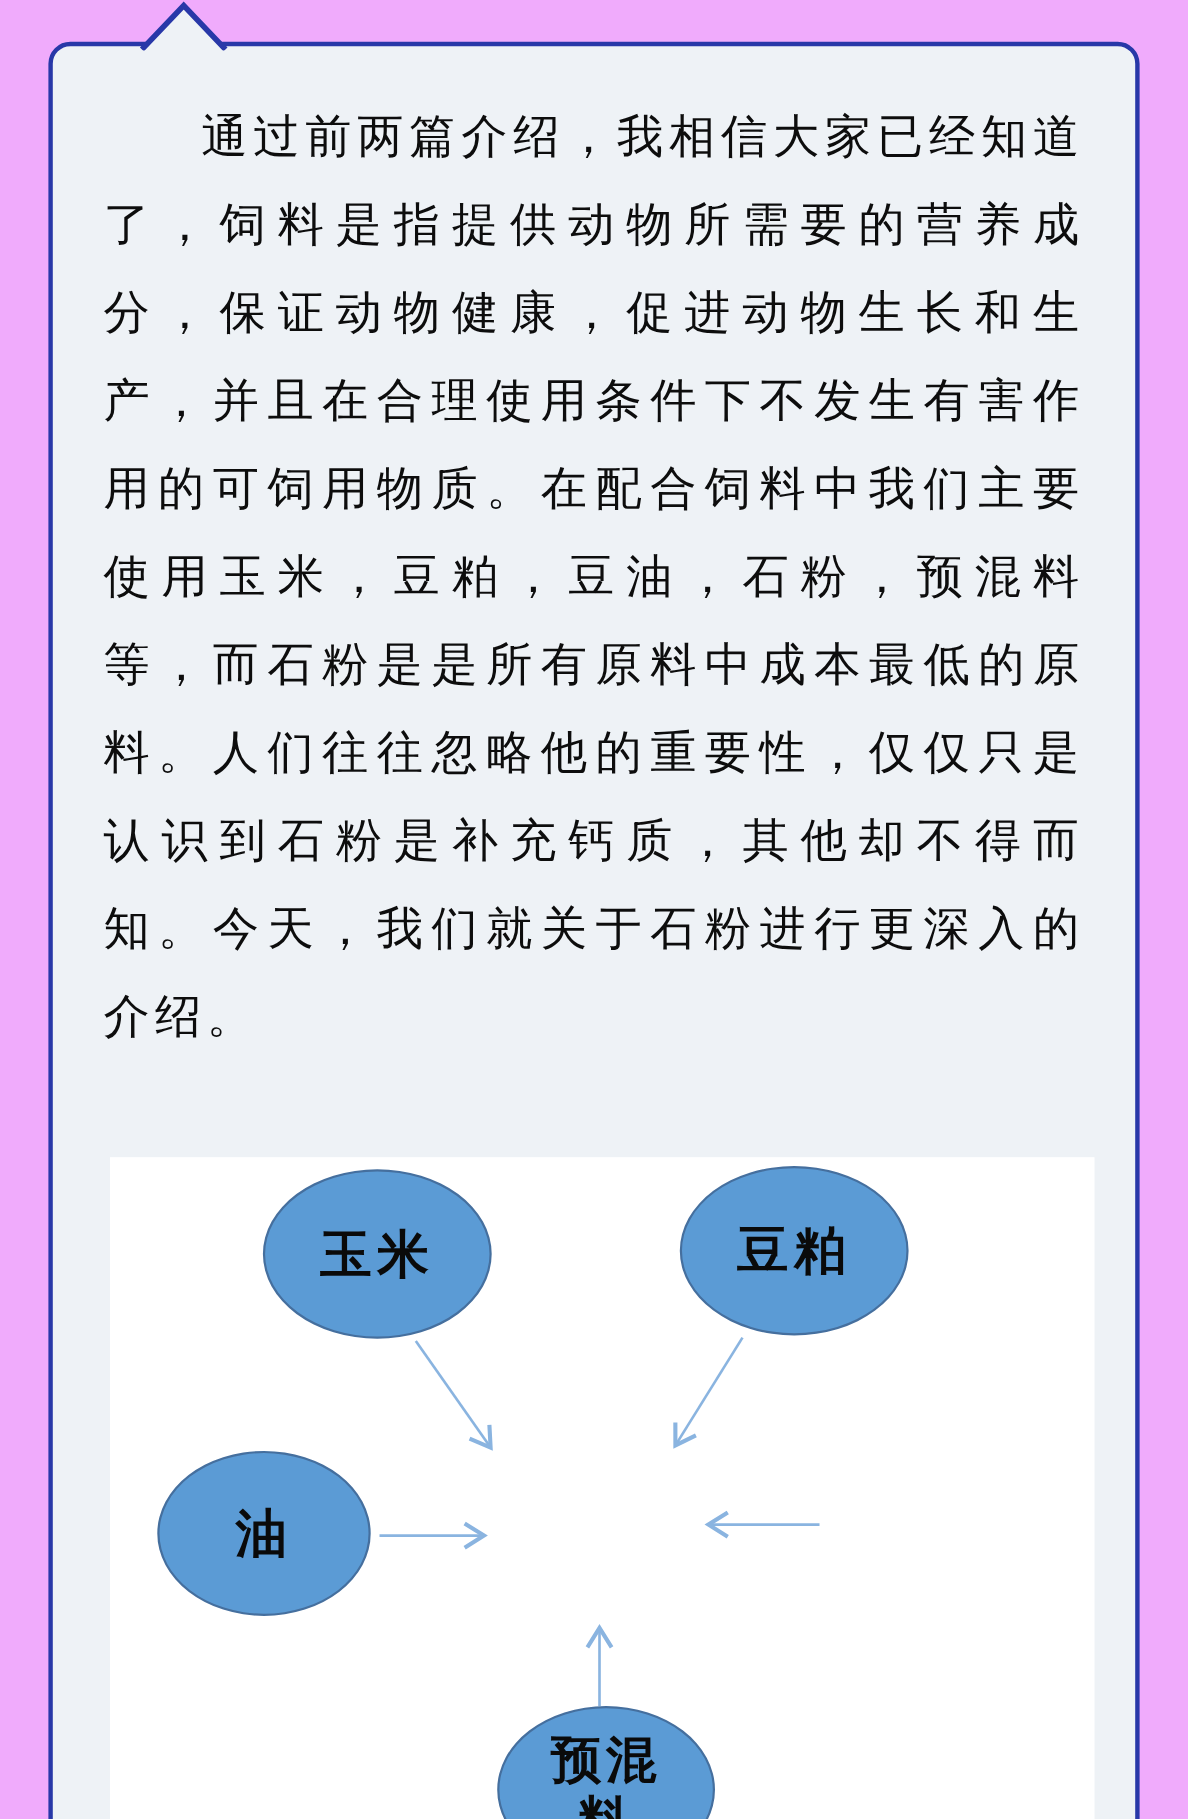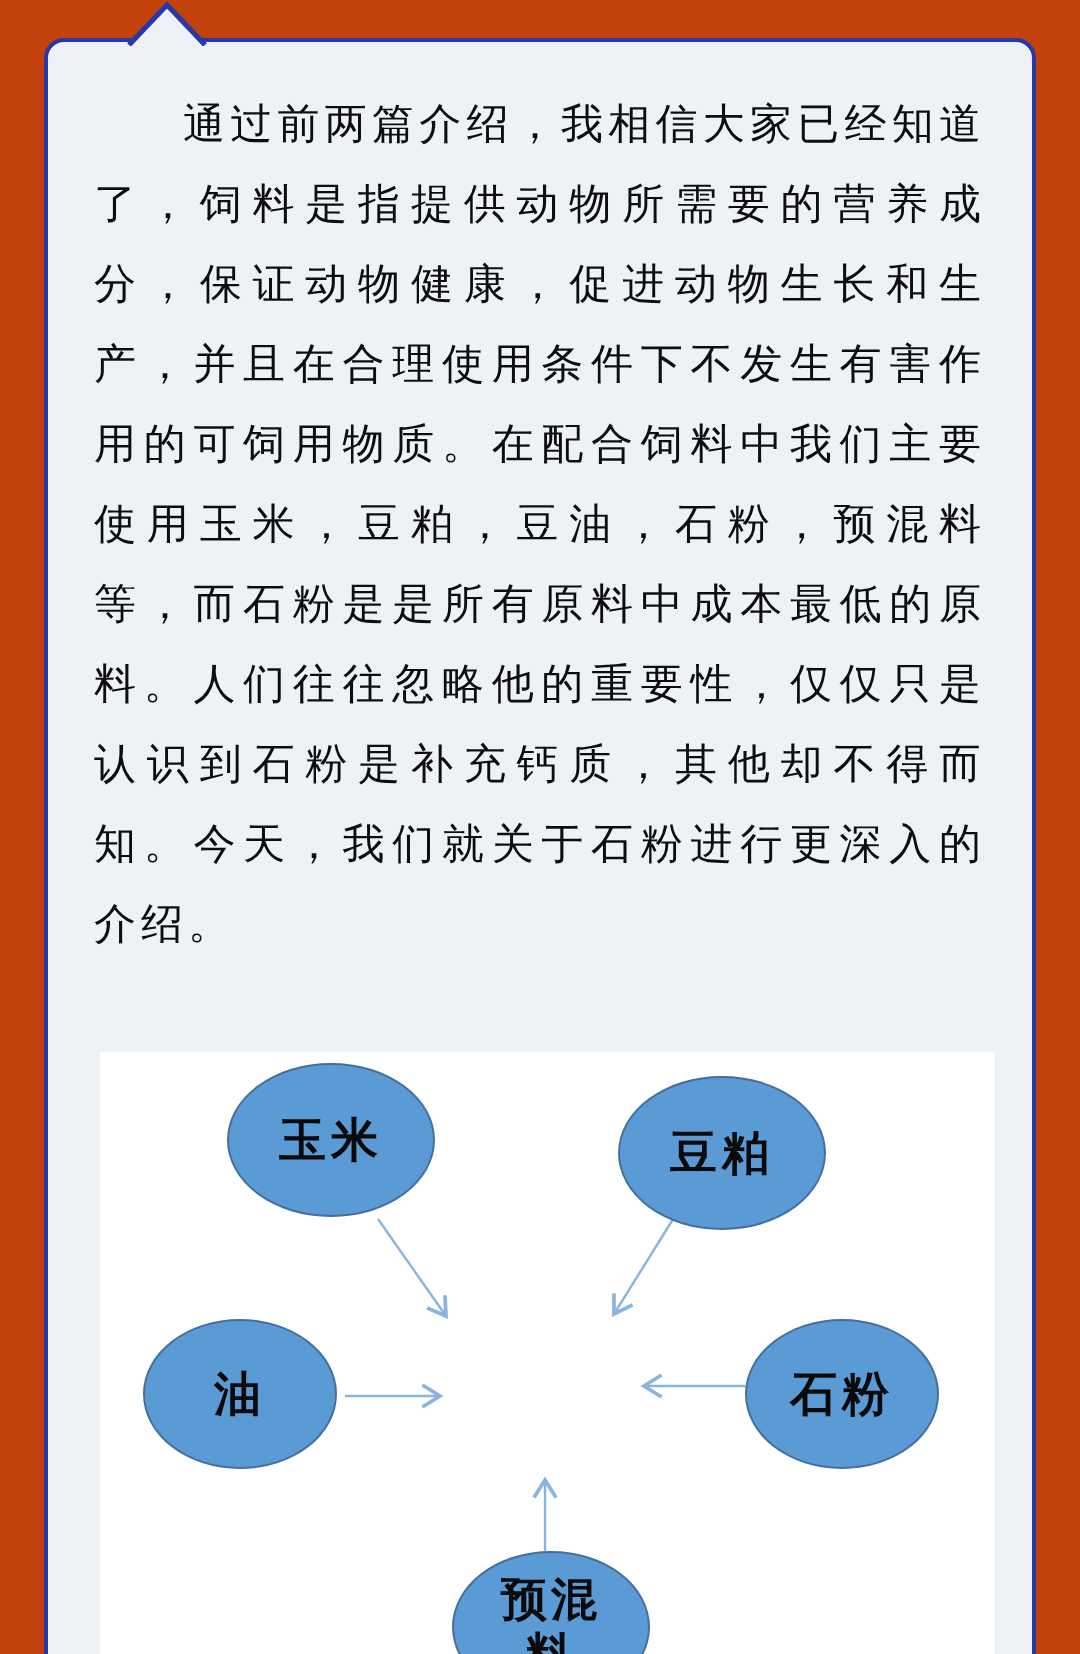--- a/index.html
+++ b/index.html
@@ -1,18 +1,18 @@
 <!DOCTYPE html>
 <html><head>
 <meta charset="utf-8">
 <style>
   html,body{margin:0;padding:0;}
   body{width:1080px;height:1654px;background:#ffffff;overflow:hidden;
        font-family:"Liberation Sans",sans-serif;}
-  .page{position:relative;width:1080px;height:1654px;background:#c2410c;overflow:hidden;}
+  .page{position:relative;width:1080px;height:1654px;background:#f0abfc;overflow:hidden;}
 
   
   .card{position:absolute;left:44px;top:38px;width:992px;height:1680px;
         box-sizing:border-box;background:#eef2f6;
         border:4.5px solid #2838a8;border-radius:20px;}
   .bubble-tail{position:absolute;left:124px;top:0;z-index:3;}
 
   
   .body-text{margin:42px 46px 0 46px;color:#0d0d0d;
              font-size:42px;line-height:80px;letter-spacing:5px;
@@ -21,22 +21,22 @@
 
   
   .diagram{position:relative;margin:88px 0 0 52px;width:895px;height:654px;
            background:#ffffff;}
   .arrows{position:absolute;left:0;top:0;width:895px;height:654px;}
   .node{position:absolute;display:flex;align-items:center;justify-content:center;
         box-sizing:border-box;background:#5b9bd5;border:2.5px solid #456f9e;
         border-radius:50%;}
   .node span{font-family:"Liberation Serif",serif;font-weight:700;color:#0a0a0a;
              text-align:center;font-size:47px;letter-spacing:5px;}
-  .node-corn   {left:127px;top:11px; width:208px;height:154px;}
-  .node-soy    {left:518px;top:24px; width:208px;height:154px;}
+  .node-corn   {left:139px;top:11px; width:208px;height:154px;}
+  .node-soy    {left:518px;top:8px; width:208px;height:154px;}
   .node-oil    {left:43px; top:267px;width:194px;height:150px;}
   .node-center {left:347px;top:262px;width:190px;height:160px;}
   .node-stone  {left:645px;top:267px;width:194px;height:150px;}
   .node-premix {left:352px;top:499px;width:198px;height:152px;}
   .node-center span,.node-premix span{display:block;width:108px;line-height:55px;
              font-size:46px;letter-spacing:4px;}
 </style>
 </head>
 <body>
 
@@ -69,22 +69,19 @@
 
       <div class="node node-corn">
         <span>玉米</span>
       </div>
       <div class="node node-soy">
         <span>豆粕</span>
       </div>
       <div class="node node-oil">
         <span>油</span>
       </div>
-      <div class="node node-stone">
-        <span>石粉</span>
-      </div>
       <div class="node node-premix">
         <span>预混料</span>
       </div>
 
     </div>
   </div>
 </div>
 
 </body></html>

